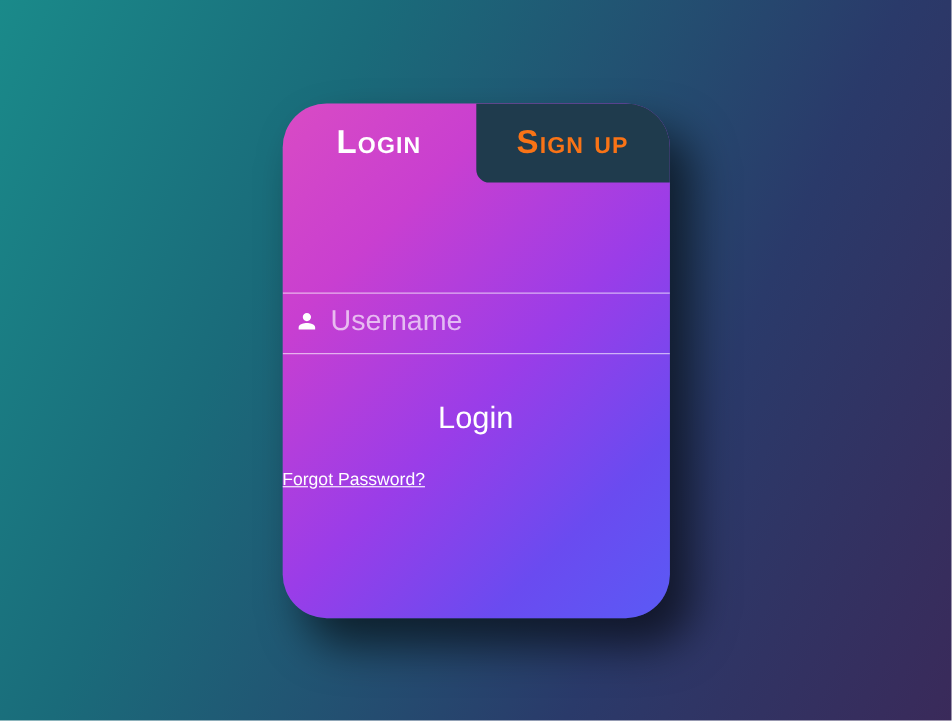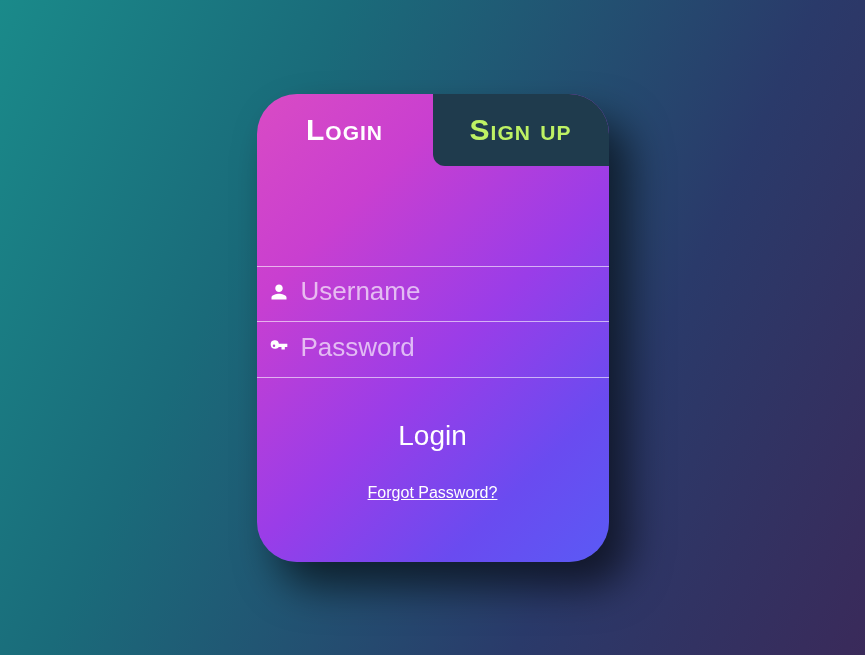--- a/index.html
+++ b/index.html
@@ -39,21 +39,21 @@
       font-size: 30px;
       font-weight: bold;
       letter-spacing: 1px;
       cursor: pointer;
     }
     .tab-active {
       color: #ffffff;
     }
     .tab-inactive {
       background: #1f3b4d;
-      color: #bef264;
+      color: #f97316;
       border-bottom-left-radius: 12px;
     }
     .content {
       padding: 100px 0 0 0;
     }
     .field {
       display: flex;
       align-items: center;
       border-bottom: 1px solid rgba(255,255,255,0.6);
       height: 56px;
@@ -91,21 +91,20 @@
       background: transparent;
       border: none;
       color: #ffffff;
       font-size: 28px;
       text-align: center;
       margin-top: 42px;
       cursor: pointer;
     }
     .forgot {
       display: block;
-      text-align: center;
       color: #ffffff;
       font-size: 16px;
       text-decoration: underline;
       margin-top: 32px;
       cursor: pointer;
     }
   </style>
 </head>
 <body>
 
@@ -116,24 +115,16 @@
   </div>
   <div class="content">
     <div class="field field-top">
       <span class="icon">
         <svg viewBox="0 0 24 24">
             <path d="M12 12c2.5 0 4.5-2 4.5-4.5S14.5 3 12 3 7.5 5 7.5 7.5 9.5 12 12 12zm0 2c-3 0-9 1.5-9 4.5V21h18v-2.5c0-3-6-4.5-9-4.5z"></path>
           </svg>
       </span>
       <input class="input" type="text" placeholder="Username" style="">
     </div>
-    <div class="field">
-      <span class="icon">
-        <svg viewBox="0 0 24 24">
-            <path d="M7 14a5 5 0 1 1 4.9-6H22v4h-3v3h-4v-3h-3.1A5 5 0 0 1 7 14zm-1-5a1.5 1.5 0 1 0 0 3 1.5 1.5 0 0 0 0-3z"></path>
-          </svg>
-      </span>
-      <input class="input" type="password" placeholder="Password" style="">
-    </div>
     <button class="submit">Login</button>
     <a class="forgot">Forgot Password?</a>
   </div>
 </div>
 
 </body></html>

